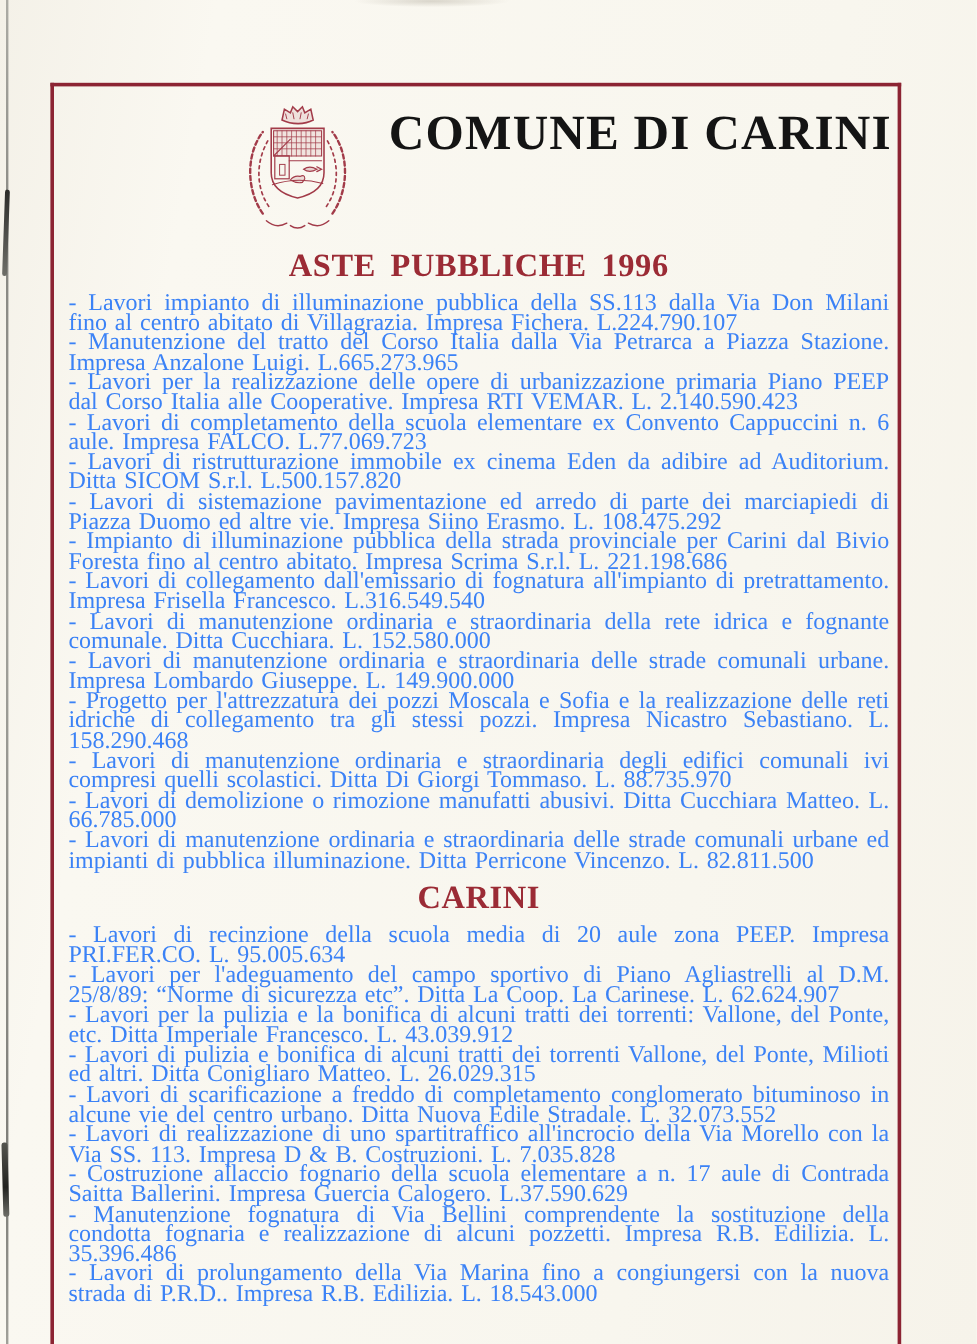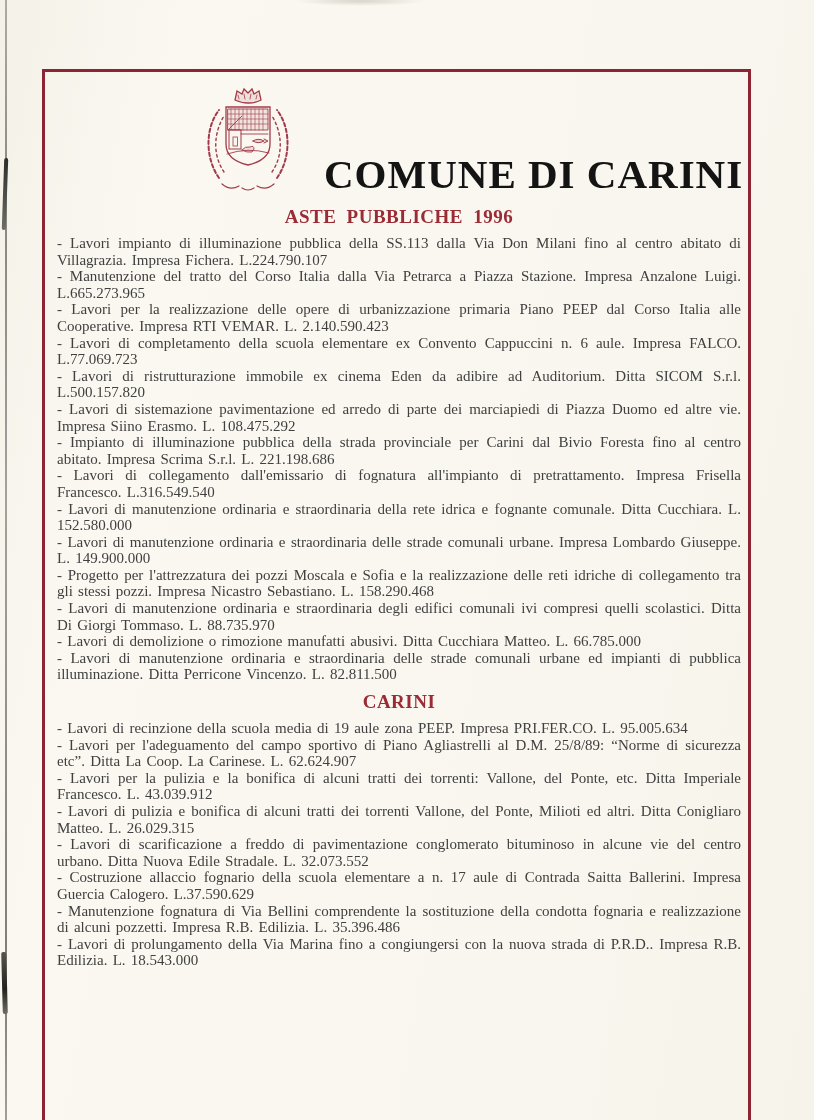--- a/index.html
+++ b/index.html
@@ -20,33 +20,33 @@
   .mark-lower{left:2px;top:952px;width:5px;height:62px;transform:rotate(-1.5deg);
     background:linear-gradient(#55554f,#23231f 60%,#6e6e68);}
   .top-smudge{position:absolute;left:295px;top:-4px;width:130px;height:10px;border-radius:50%;
     background:radial-gradient(closest-side,rgba(120,110,90,.25),rgba(120,110,90,0));}
   
   .frame{
     position:absolute;left:42px;top:69px;width:709px;height:1070px;
     box-sizing:border-box;border:3px solid #8c2433;border-bottom:none;
     padding:14px 7px 0 12px;
   }
-  .masthead{display:flex;align-items:flex-end;font-family:Liberation Serif, serif;}
+  .masthead{display:flex;align-items:flex-start;font-family:Liberation Serif, serif;}
   .crest{width:100px;height:112px;flex:0 0 auto;margin-left:141px;}
   .page-title{
     margin:0 0 0 26px;font-size:41px;font-weight:bold;color:#141414;
     letter-spacing:1px;white-space:nowrap;
   }
   .section-heading{
-    margin:8px 0 7px 0;text-align:center;font-size:19px;font-weight:bold;
+    margin:8px 0 7px 0;text-align:center;font-size:27px;font-weight:bold;
     color:#9b2b35;letter-spacing:.5px;word-spacing:5px;
   }
   .entry{
-    margin:0;font-size:15px;line-height:16.6px;text-align:justify;
-    color:#404040;word-spacing:1.5px;
+    margin:0;font-size:20px;line-height:16.6px;text-align:justify;
+    color:#3b82f6;word-spacing:1.5px;
   }
 </style>
 </head>
 <body>
 
 <div class="binding-line"></div>
 <div class="binding-mark mark-upper"></div>
 <div class="binding-mark mark-lower"></div>
 <div class="top-smudge"></div>
 
@@ -101,23 +101,24 @@
       <section>
         <p class="entry">- Lavori di manutenzione ordinaria e straordinaria della rete idrica e fognante comunale. Ditta Cucchiara. L. 152.580.000</p>
         <p class="entry">- Lavori di manutenzione ordinaria e straordinaria delle strade comunali urbane. Impresa Lombardo Giuseppe. L. 149.900.000</p>
         <p class="entry">- Progetto per l'attrezzatura dei pozzi Moscala e Sofia e la realizzazione delle reti idriche di collegamento tra gli stessi pozzi. Impresa Nicastro Sebastiano. L. 158.290.468</p>
         <p class="entry">- Lavori di manutenzione ordinaria e straordinaria degli edifici comunali ivi compresi quelli scolastici. Ditta Di Giorgi Tommaso. L. 88.735.970</p>
         <p class="entry">- Lavori di demolizione o rimozione manufatti abusivi. Ditta Cucchiara Matteo. L. 66.785.000</p>
         <p class="entry">- Lavori di manutenzione ordinaria e straordinaria delle strade comunali urbane ed impianti di pubblica illuminazione. Ditta Perricone Vincenzo. L. 82.811.500</p>
       </section>
       <section>
         <h2 class="section-heading">CARINI</h2>
-        <p class="entry">- Lavori di recinzione  della scuola media di 19 aule zona PEEP. Impresa PRI.FER.CO. L. 95.005.634</p>
+        <p class="entry">- Lavori di recinzione  della scuola media di 20 aule zona PEEP. Impresa PRI.FER.CO. L. 95.005.634</p>
         <p class="entry">- Lavori per l'adeguamento del campo sportivo di Piano Agliastrelli al D.M. 25/8/89: “Norme di sicurezza etc”. Ditta La Coop. La Carinese. L. 62.624.907</p>
         <p class="entry">- Lavori per la pulizia e la bonifica di alcuni tratti dei torrenti: Vallone, del Ponte, etc. Ditta Imperiale Francesco. L. 43.039.912</p>
         <p class="entry">- Lavori di pulizia e bonifica di alcuni tratti dei torrenti Vallone, del Ponte, Milioti ed altri. Ditta Conigliaro Matteo. L. 26.029.315</p>
-        <p class="entry">- Lavori di scarificazione a freddo di pavimentazione conglomerato bituminoso in alcune vie del centro urbano. Ditta Nuova Edile Stradale. L. 32.073.552</p>
+        <p class="entry">- Lavori di scarificazione a freddo di completamento conglomerato bituminoso in alcune vie del centro urbano. Ditta Nuova Edile Stradale. L. 32.073.552</p>
+        <p class="entry">- Lavori di realizzazione di uno spartitraffico all'incrocio della Via Morello con la Via SS. 113. Impresa D &amp; B. Costruzioni. L. 7.035.828</p>
         <p class="entry">- Costruzione allaccio fognario della scuola elementare a n. 17 aule di Contrada Saitta Ballerini. Impresa Guercia Calogero. L.37.590.629</p>
         <p class="entry">- Manutenzione fognatura di Via Bellini comprendente la sostituzione della condotta fognaria e realizzazione di alcuni pozzetti. Impresa R.B. Edilizia. L. 35.396.486</p>
         <p class="entry">- Lavori di prolungamento della Via Marina fino a congiungersi con la nuova strada di P.R.D.. Impresa R.B. Edilizia. L. 18.543.000</p>
       </section>
     </main>
 </div>
 
 </body></html>

